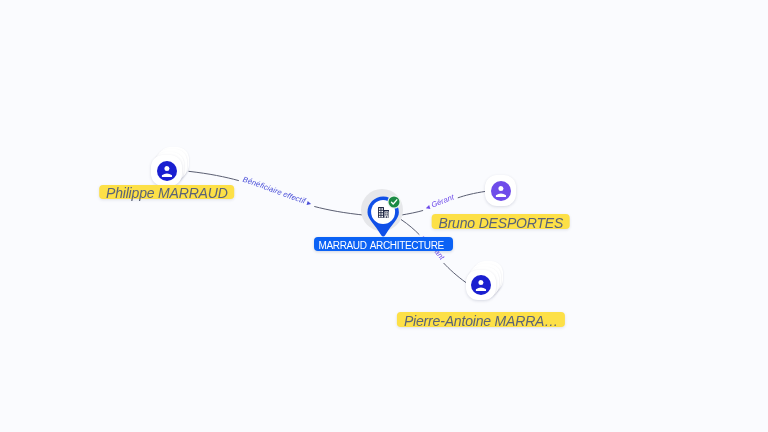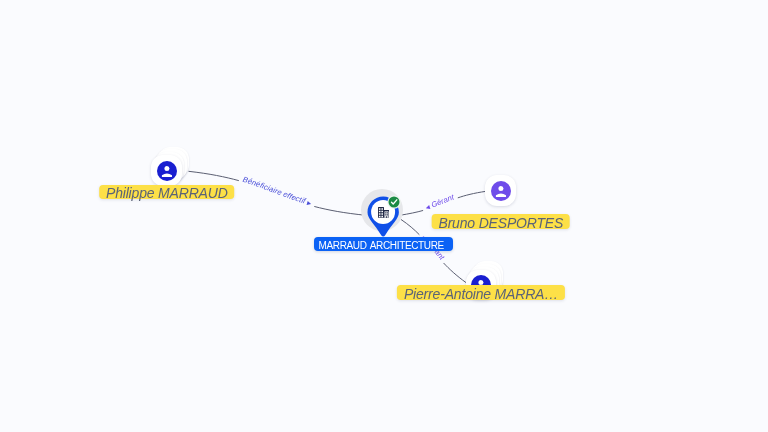--- a/index.html
+++ b/index.html
@@ -73,21 +73,21 @@
         <div class="pnode-stack" style="left:470.20px;top:263.70px;width:30.80px;height:30.80px;"></div>
         <div class="pnode-stack" style="left:467.90px;top:266.60px;width:30.80px;height:30.80px;"></div>
         <div class="pnode-circle" style="left:465.60px;top:269.50px;width:30.80px;height:30.80px;"></div>
         <div class="avatar" style="left:471.05px;top:274.95px;width:19.90px;height:19.90px;background:#1a1fd0;">
           <svg width="19.9" height="19.9" viewBox="0 0 199 199">
             <circle cx="99.5" cy="74" r="25" fill="#ffffff"></circle>
             <path d="M49 142 q50.5 -34 101 0 v19 h-101 z" fill="#ffffff"></path>
           </svg>
         </div>
       </div>
-      <div class="plabel" style="left: 481px; top: 285px; transform: translateX(-50%);">Pierre-Antoine MARRA…</div>
+      <div class="plabel" style="left: 481px; top: 312px; transform: translateX(-50%);">Pierre-Antoine MARRA…</div>
     </div>
 
   <div class="node">
     <div class="halo" style="left:360.8px;top:188.8px;width:42px;height:42.6px;"></div>
     <svg style="position:absolute;left:367.2px;top:195.5px;width:32.4px;height:41px;" viewBox="0 0 324 410">
       <path d="M162 5 C248 5 319 76 319 162 C319 230 250 276 180 395 a22 22 0 0 1 -36 0 C74 276 5 230 5 162 C5 76 76 5 162 5 Z" fill="#1050e8"></path>
       <circle cx="161" cy="161" r="120" fill="#ffffff"></circle>
     </svg>
     <svg style="position:absolute;left:378.2px;top:206.9px;width:11.3px;height:10.8px;" viewBox="0 0 113 108">
       <path d="M0 2 a2 2 0 0 1 2 -2 h56 a2 2 0 0 1 2 2 v106 h-60 z" fill="#222a47"></path>

